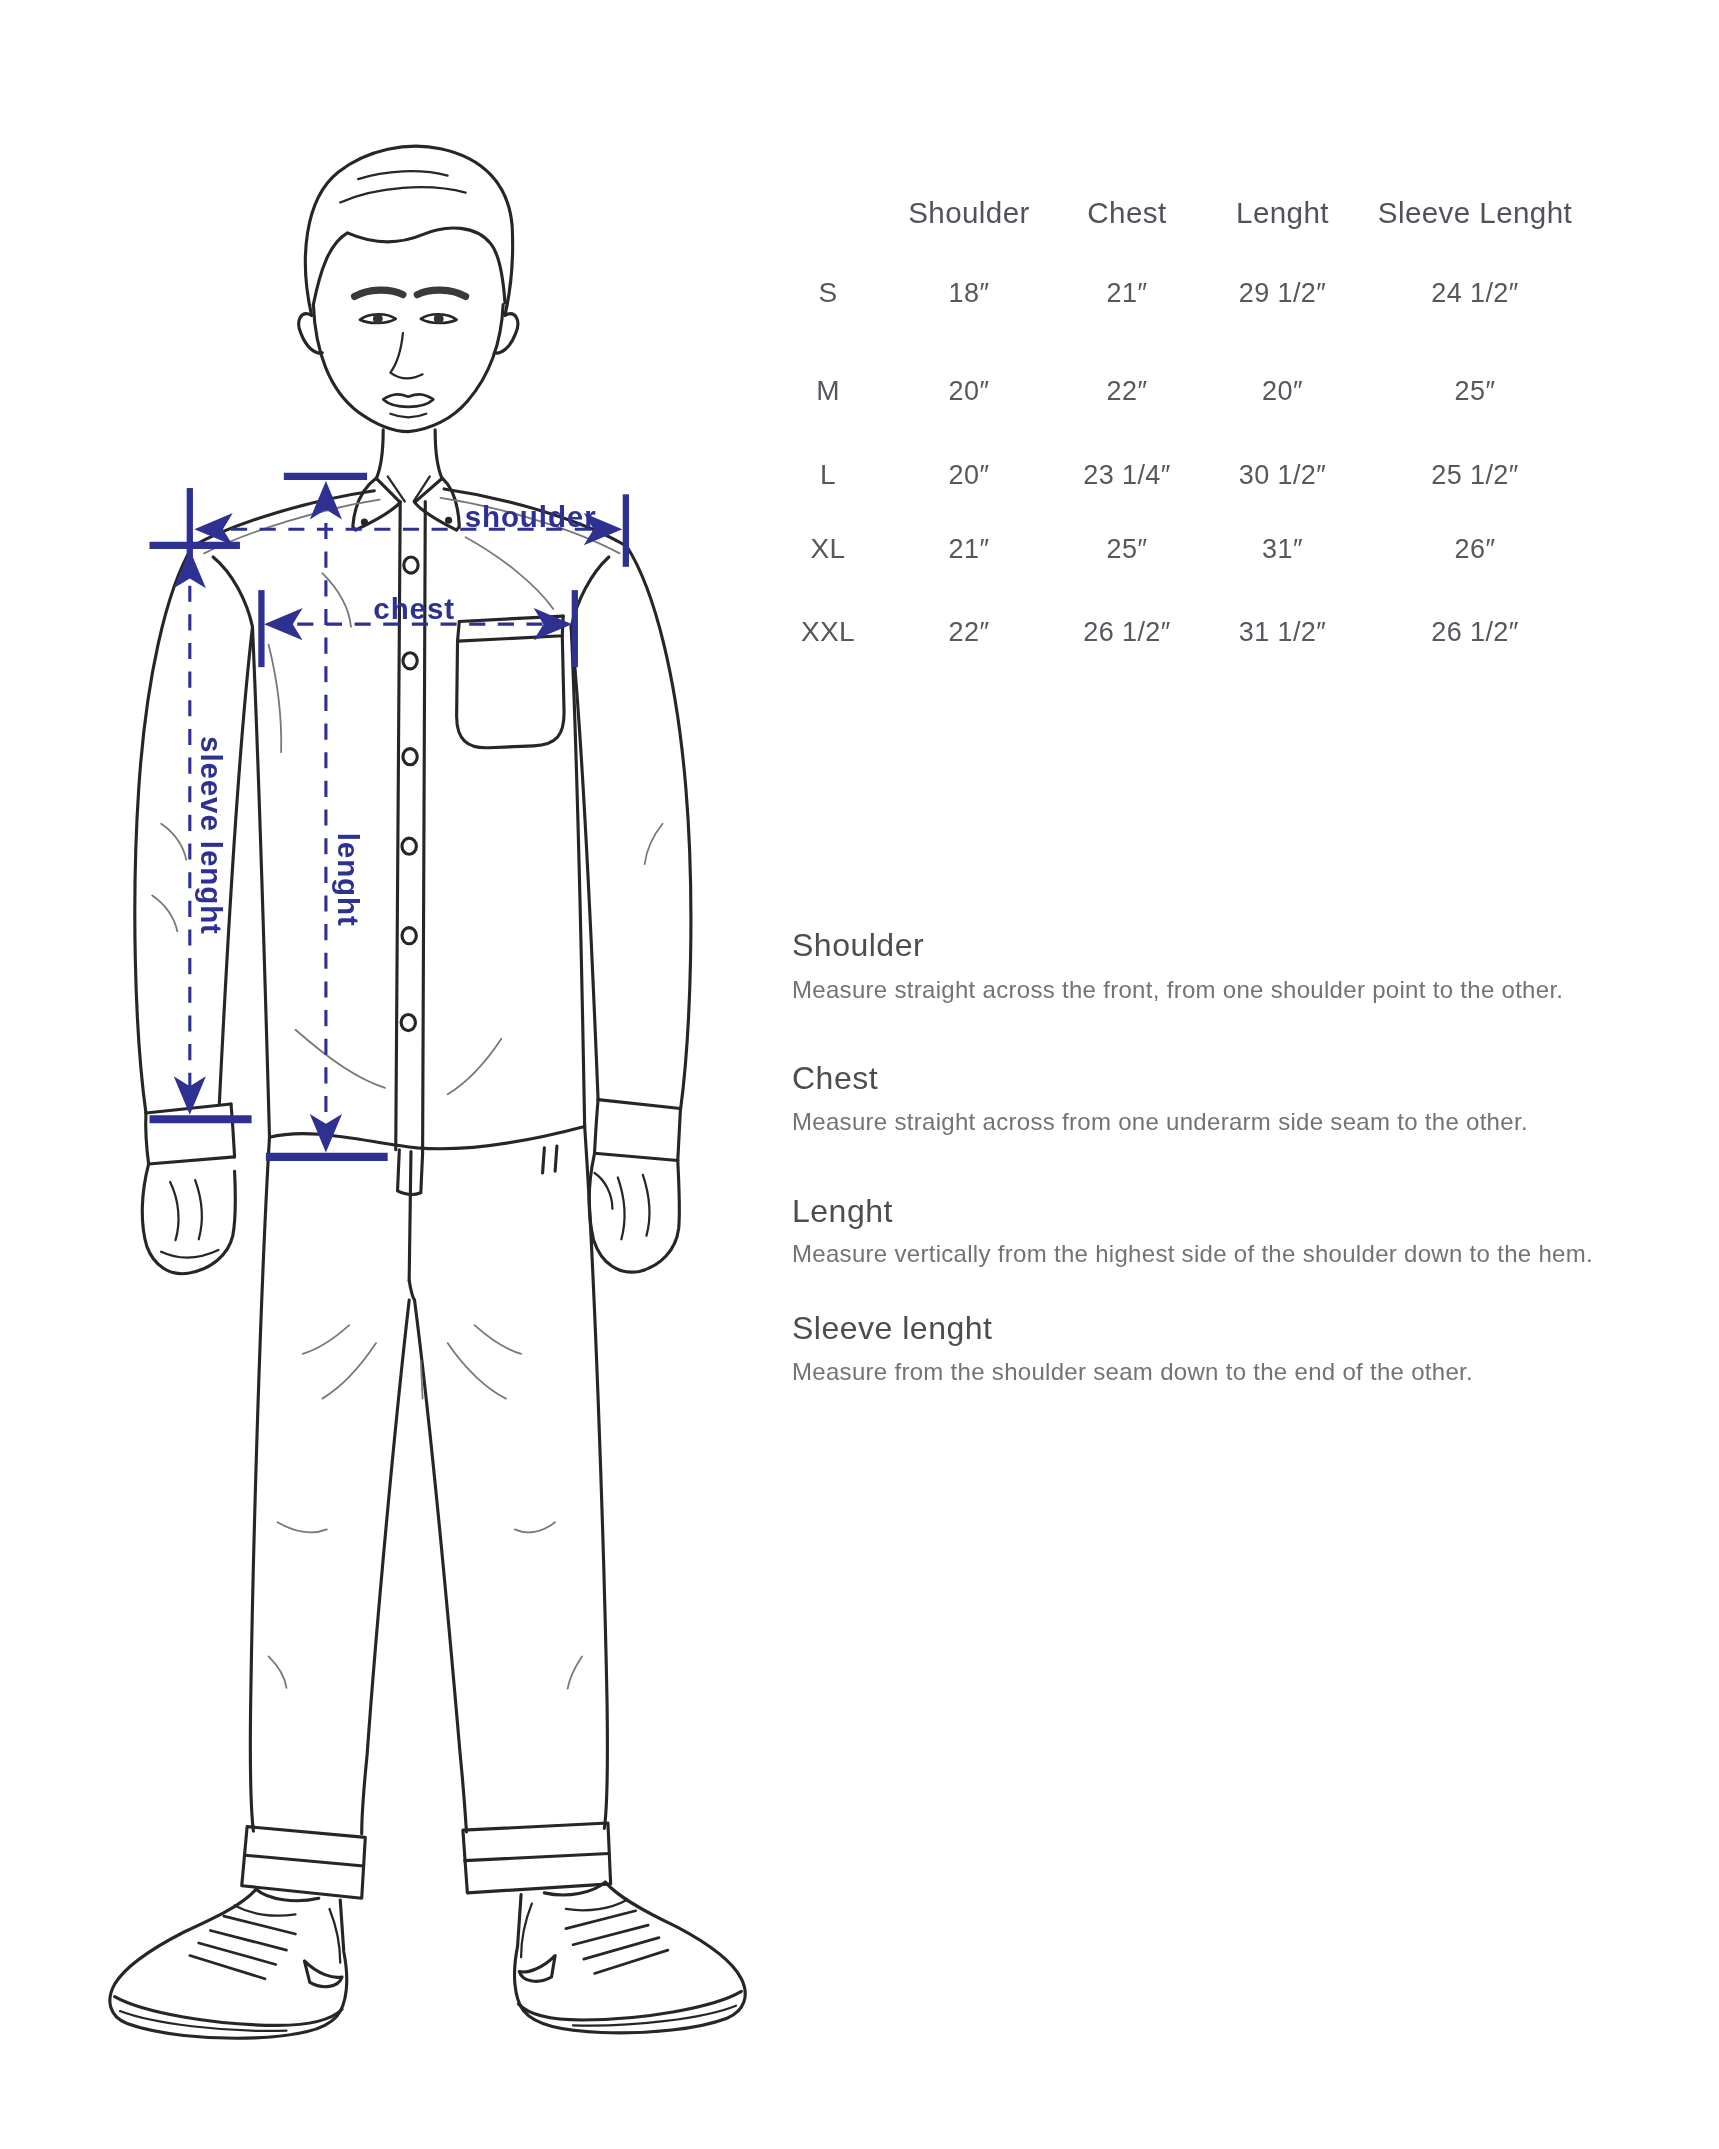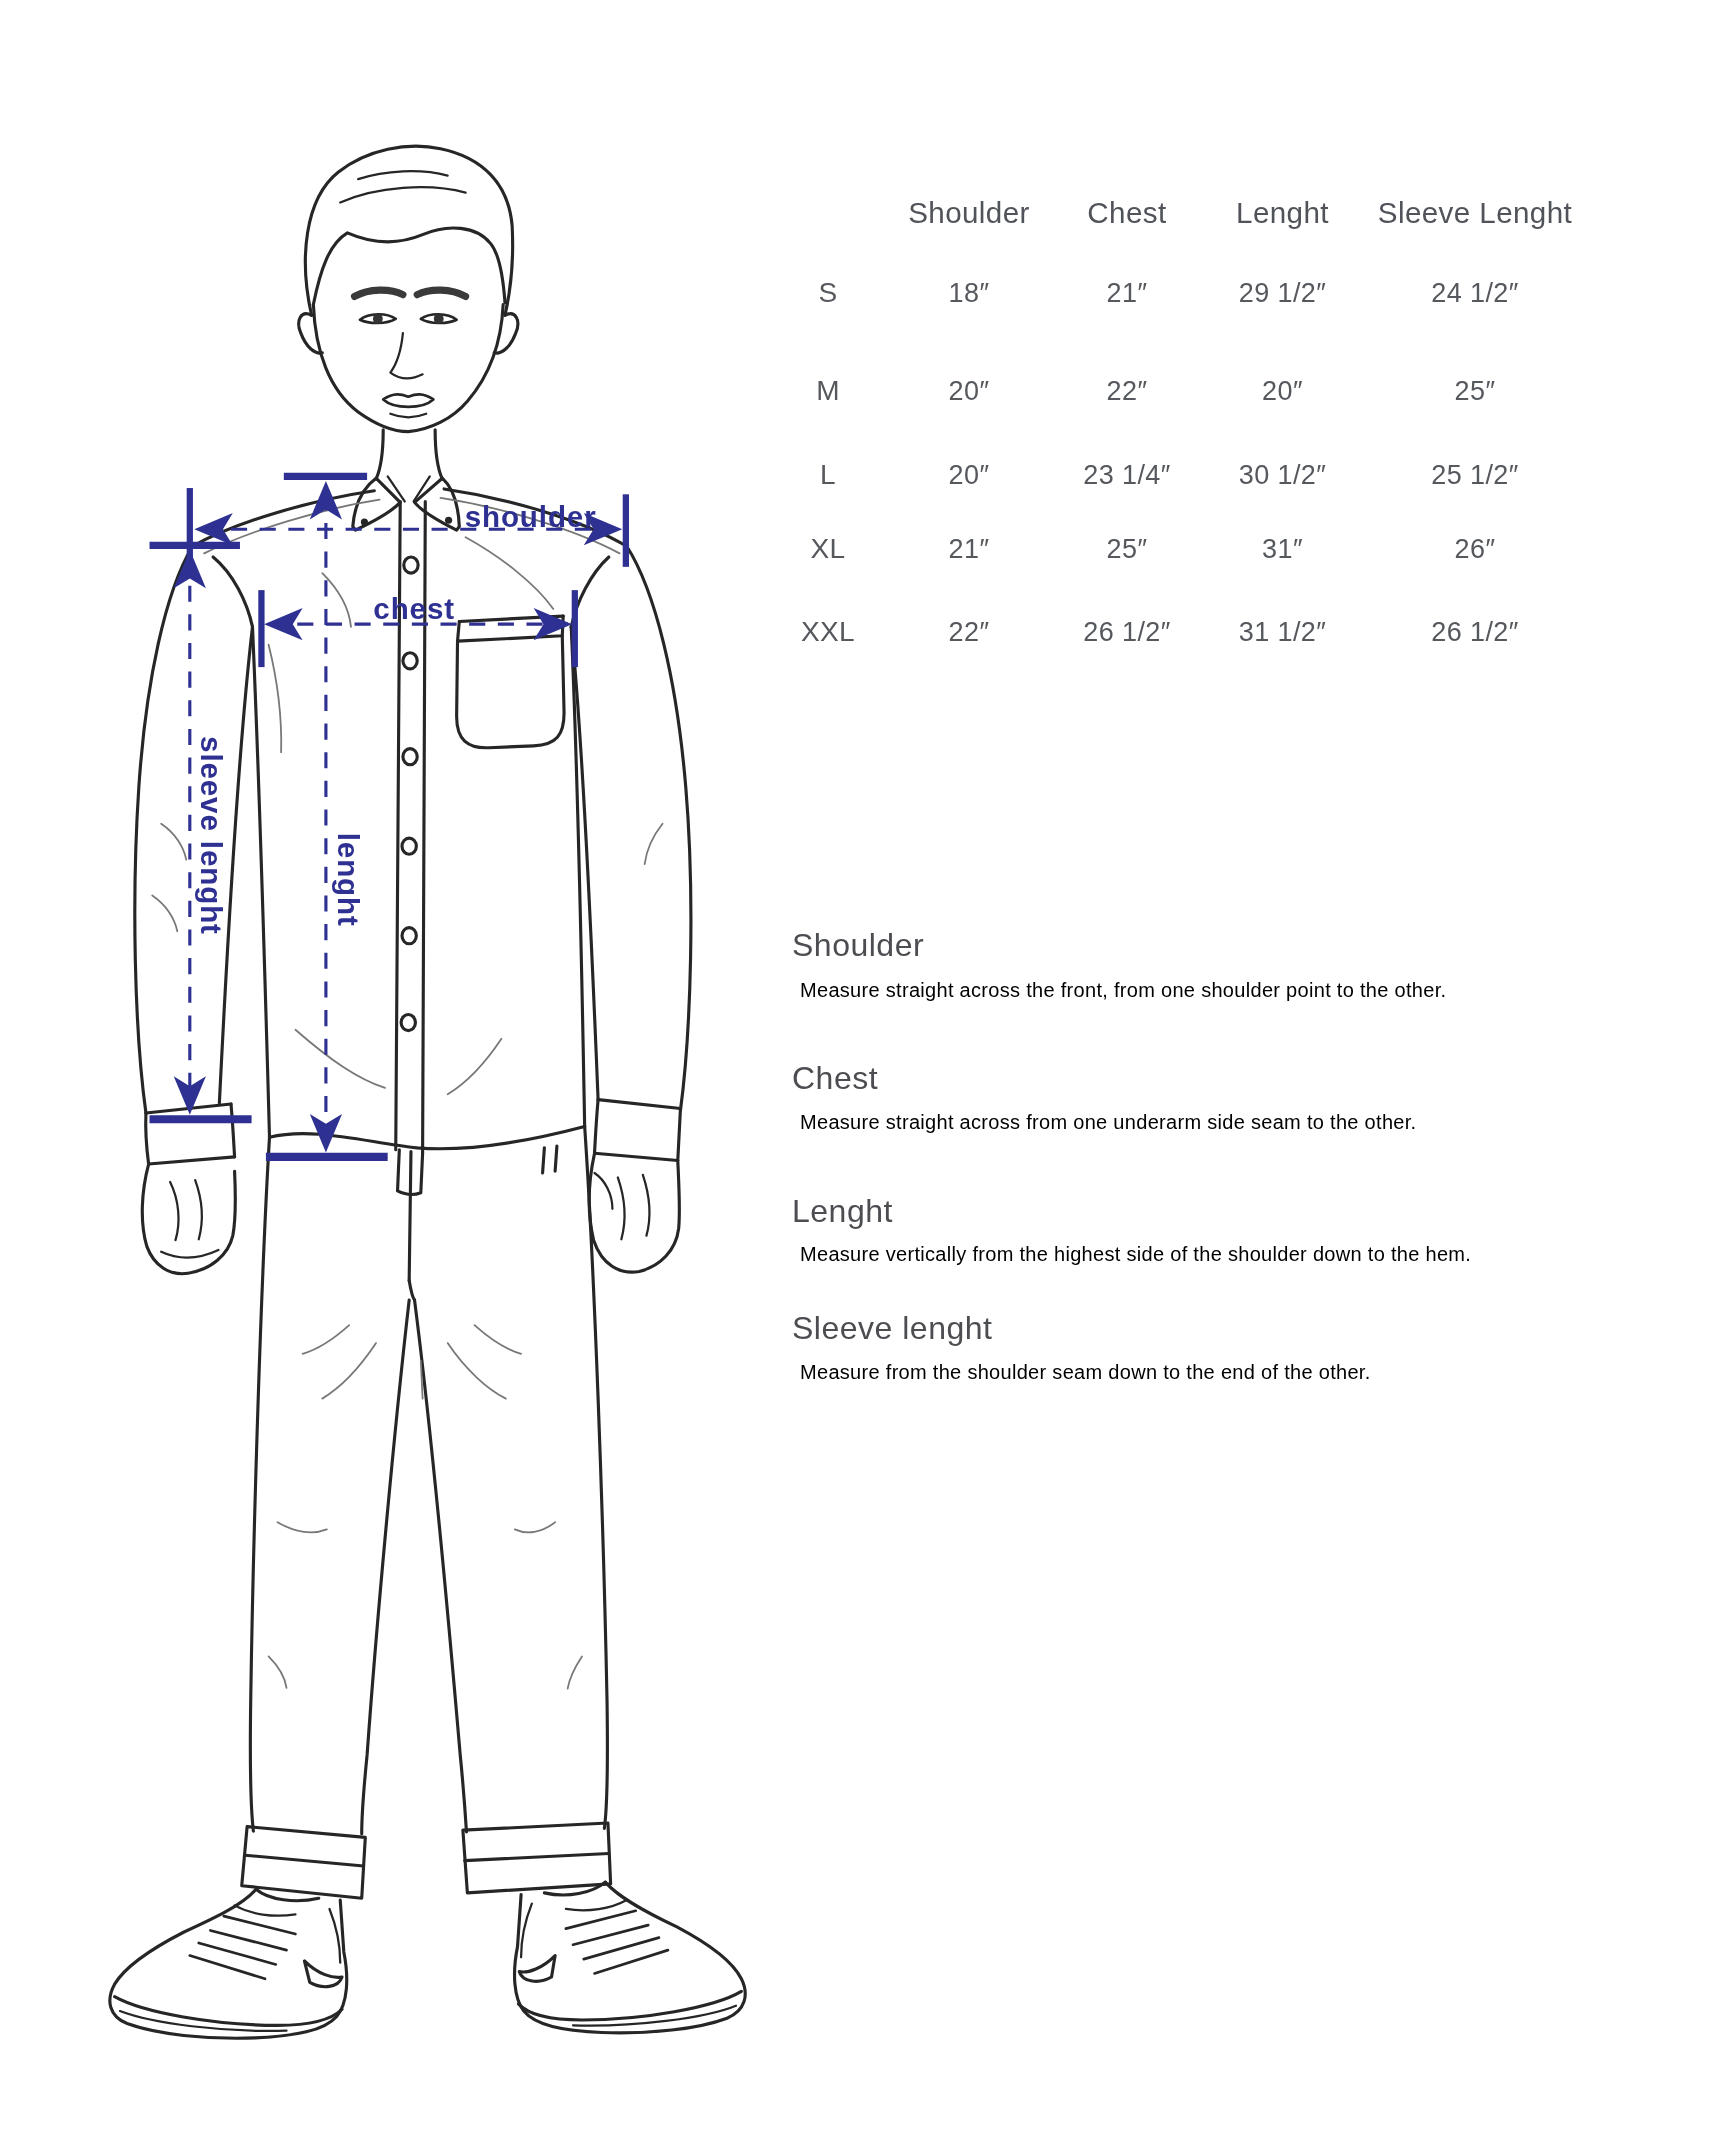--- a/index.html
+++ b/index.html
@@ -18,21 +18,21 @@
     text-align:center;font-size:27px;color:#55585d;letter-spacing:0.4px;line-height:36px;
   }
   .thead .cell{font-size:29.6px;color:#505359;}
   .cell.size{font-size:28px;}
   
   .definitions{position:absolute;left:792px;top:0;width:878px;}
   .def-term{
     position:absolute;left:0;font-size:32px;color:#4b4d51;letter-spacing:0.5px;line-height:38px;
   }
   .def-desc{
-    position:absolute;left:8px;font-size:20px;color:#000000;letter-spacing:0.3px;line-height:30px;white-space:nowrap;
+    position:absolute;left:0;font-size:24px;color:#737373;letter-spacing:0.3px;line-height:30px;white-space:nowrap;
   }
   
   .figure-wrap{position:absolute;left:0;top:0;width:770px;height:2149px;}
   svg text.blue-label{
     font-family:"Liberation Sans","DejaVu Sans",sans-serif;
     font-size:33px;font-weight:bold;letter-spacing:1px;
   }
 </style>
 </head>
 <body>

